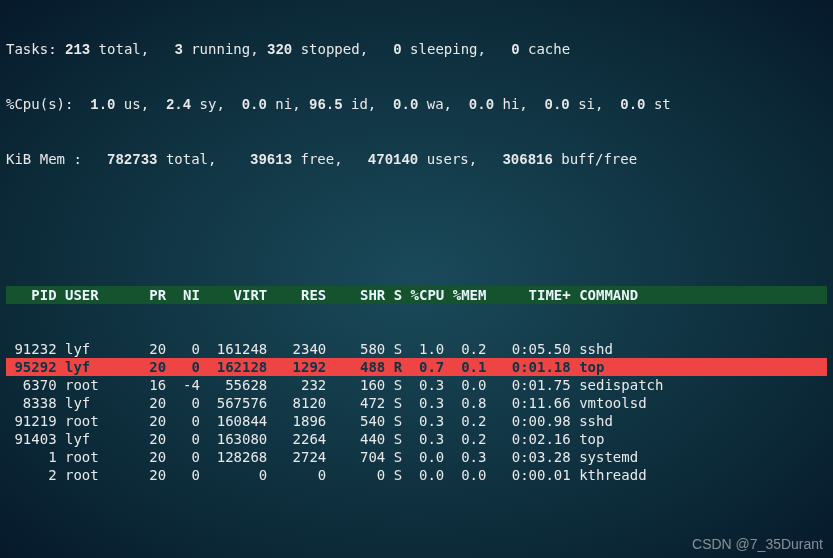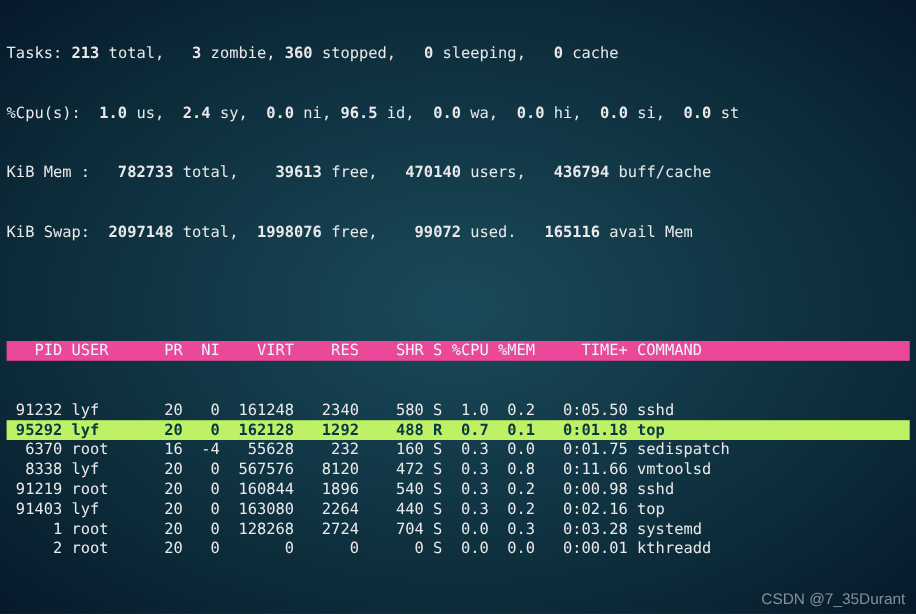--- a/index.html
+++ b/index.html
@@ -11,50 +11,50 @@
     font-family: "DejaVu Sans Mono", "Liberation Mono", Consolas, monospace;
     font-size: 14px;
     color: #e9e9e9;
     overflow: hidden;
   }
   .screen {
     padding: 4px 6px 0 6px;
     line-height: 18px;
     white-space: pre;
   }
-  .bold { font-weight: bold; }
+  .bold { font-weight: bold; font-family: Liberation Mono, monospace; }
   .header-row {
-    background: #ec4899;
+    background: #14532d;
     color: #e8f3fa;
-    font-weight: normal;
+    font-weight: bold;
     display: block;
+    margin-top: 27px;
   }
   .sel-row {
-    background: #bef264;
+    background: #ef4444;
     color: #08364a;
     font-weight: bold;
     display: block;
   }
   .row { display: block; }
   .watermark {
     position: absolute;
     right: 10px;
     bottom: 6px;
     color: #d8d8d8;
     opacity: 0.6;
     font-size: 14px;
     font-family: sans-serif;
   }
 </style>
 </head>
 <body>
 
 <div class="screen">
-  <span class="row"><span>Tasks:</span><span class="bold"> 213 </span><span>total,</span><span class="bold">   3 </span><span>zombie,</span><span class="bold"> 360 </span><span>stopped,</span><span class="bold">   0 </span><span>sleeping,</span><span class="bold">   0 </span><span>cache</span></span>
+  <span class="row"><span>Tasks:</span><span class="bold"> 213 </span><span>total,</span><span class="bold">   3 </span><span>running,</span><span class="bold"> 320 </span><span>stopped,</span><span class="bold">   0 </span><span>sleeping,</span><span class="bold">   0 </span><span>cache</span></span>
   <span class="row"><span>%Cpu(s):</span><span class="bold">  1.0 </span><span>us,</span><span class="bold">  2.4 </span><span>sy,</span><span class="bold">  0.0 </span><span>ni,</span><span class="bold"> 96.5 </span><span>id,</span><span class="bold">  0.0 </span><span>wa,</span><span class="bold">  0.0 </span><span>hi,</span><span class="bold">  0.0 </span><span>si,</span><span class="bold">  0.0 </span><span>st</span></span>
-  <span class="row"><span>KiB Mem :</span><span class="bold">   782733 </span><span>total,</span><span class="bold">    39613 </span><span>free,</span><span class="bold">   470140 </span><span>users,</span><span class="bold">   436794 </span><span>buff/cache</span></span>
-  <span class="row"><span>KiB Swap:</span><span class="bold">  2097148 </span><span>total,</span><span class="bold">  1998076 </span><span>free,</span><span class="bold">    99072 </span><span>used.</span><span class="bold">   165116 </span><span>avail Mem</span></span>
+  <span class="row"><span>KiB Mem :</span><span class="bold">   782733 </span><span>total,</span><span class="bold">    39613 </span><span>free,</span><span class="bold">   470140 </span><span>users,</span><span class="bold">   306816 </span><span>buff/free</span></span>
   <span class="row"> </span>
   <span class="header-row">   PID USER      PR  NI    VIRT    RES    SHR S %CPU %MEM     TIME+ COMMAND</span>
   <div id="process-list"><span class="row"> 91232 lyf       20   0  161248   2340    580 S  1.0  0.2   0:05.50 sshd</span><span class="sel-row"> 95292 lyf       20   0  162128   1292    488 R  0.7  0.1   0:01.18 top</span><span class="row">  6370 root      16  -4   55628    232    160 S  0.3  0.0   0:01.75 sedispatch</span><span class="row">  8338 lyf       20   0  567576   8120    472 S  0.3  0.8   0:11.66 vmtoolsd</span><span class="row"> 91219 root      20   0  160844   1896    540 S  0.3  0.2   0:00.98 sshd</span><span class="row"> 91403 lyf       20   0  163080   2264    440 S  0.3  0.2   0:02.16 top</span><span class="row">     1 root      20   0  128268   2724    704 S  0.0  0.3   0:03.28 systemd</span><span class="row">     2 root      20   0       0      0      0 S  0.0  0.0   0:00.01 kthreadd</span></div>
 </div>
 
 <div class="watermark">CSDN @7_35Durant</div>
 
 </body></html>

